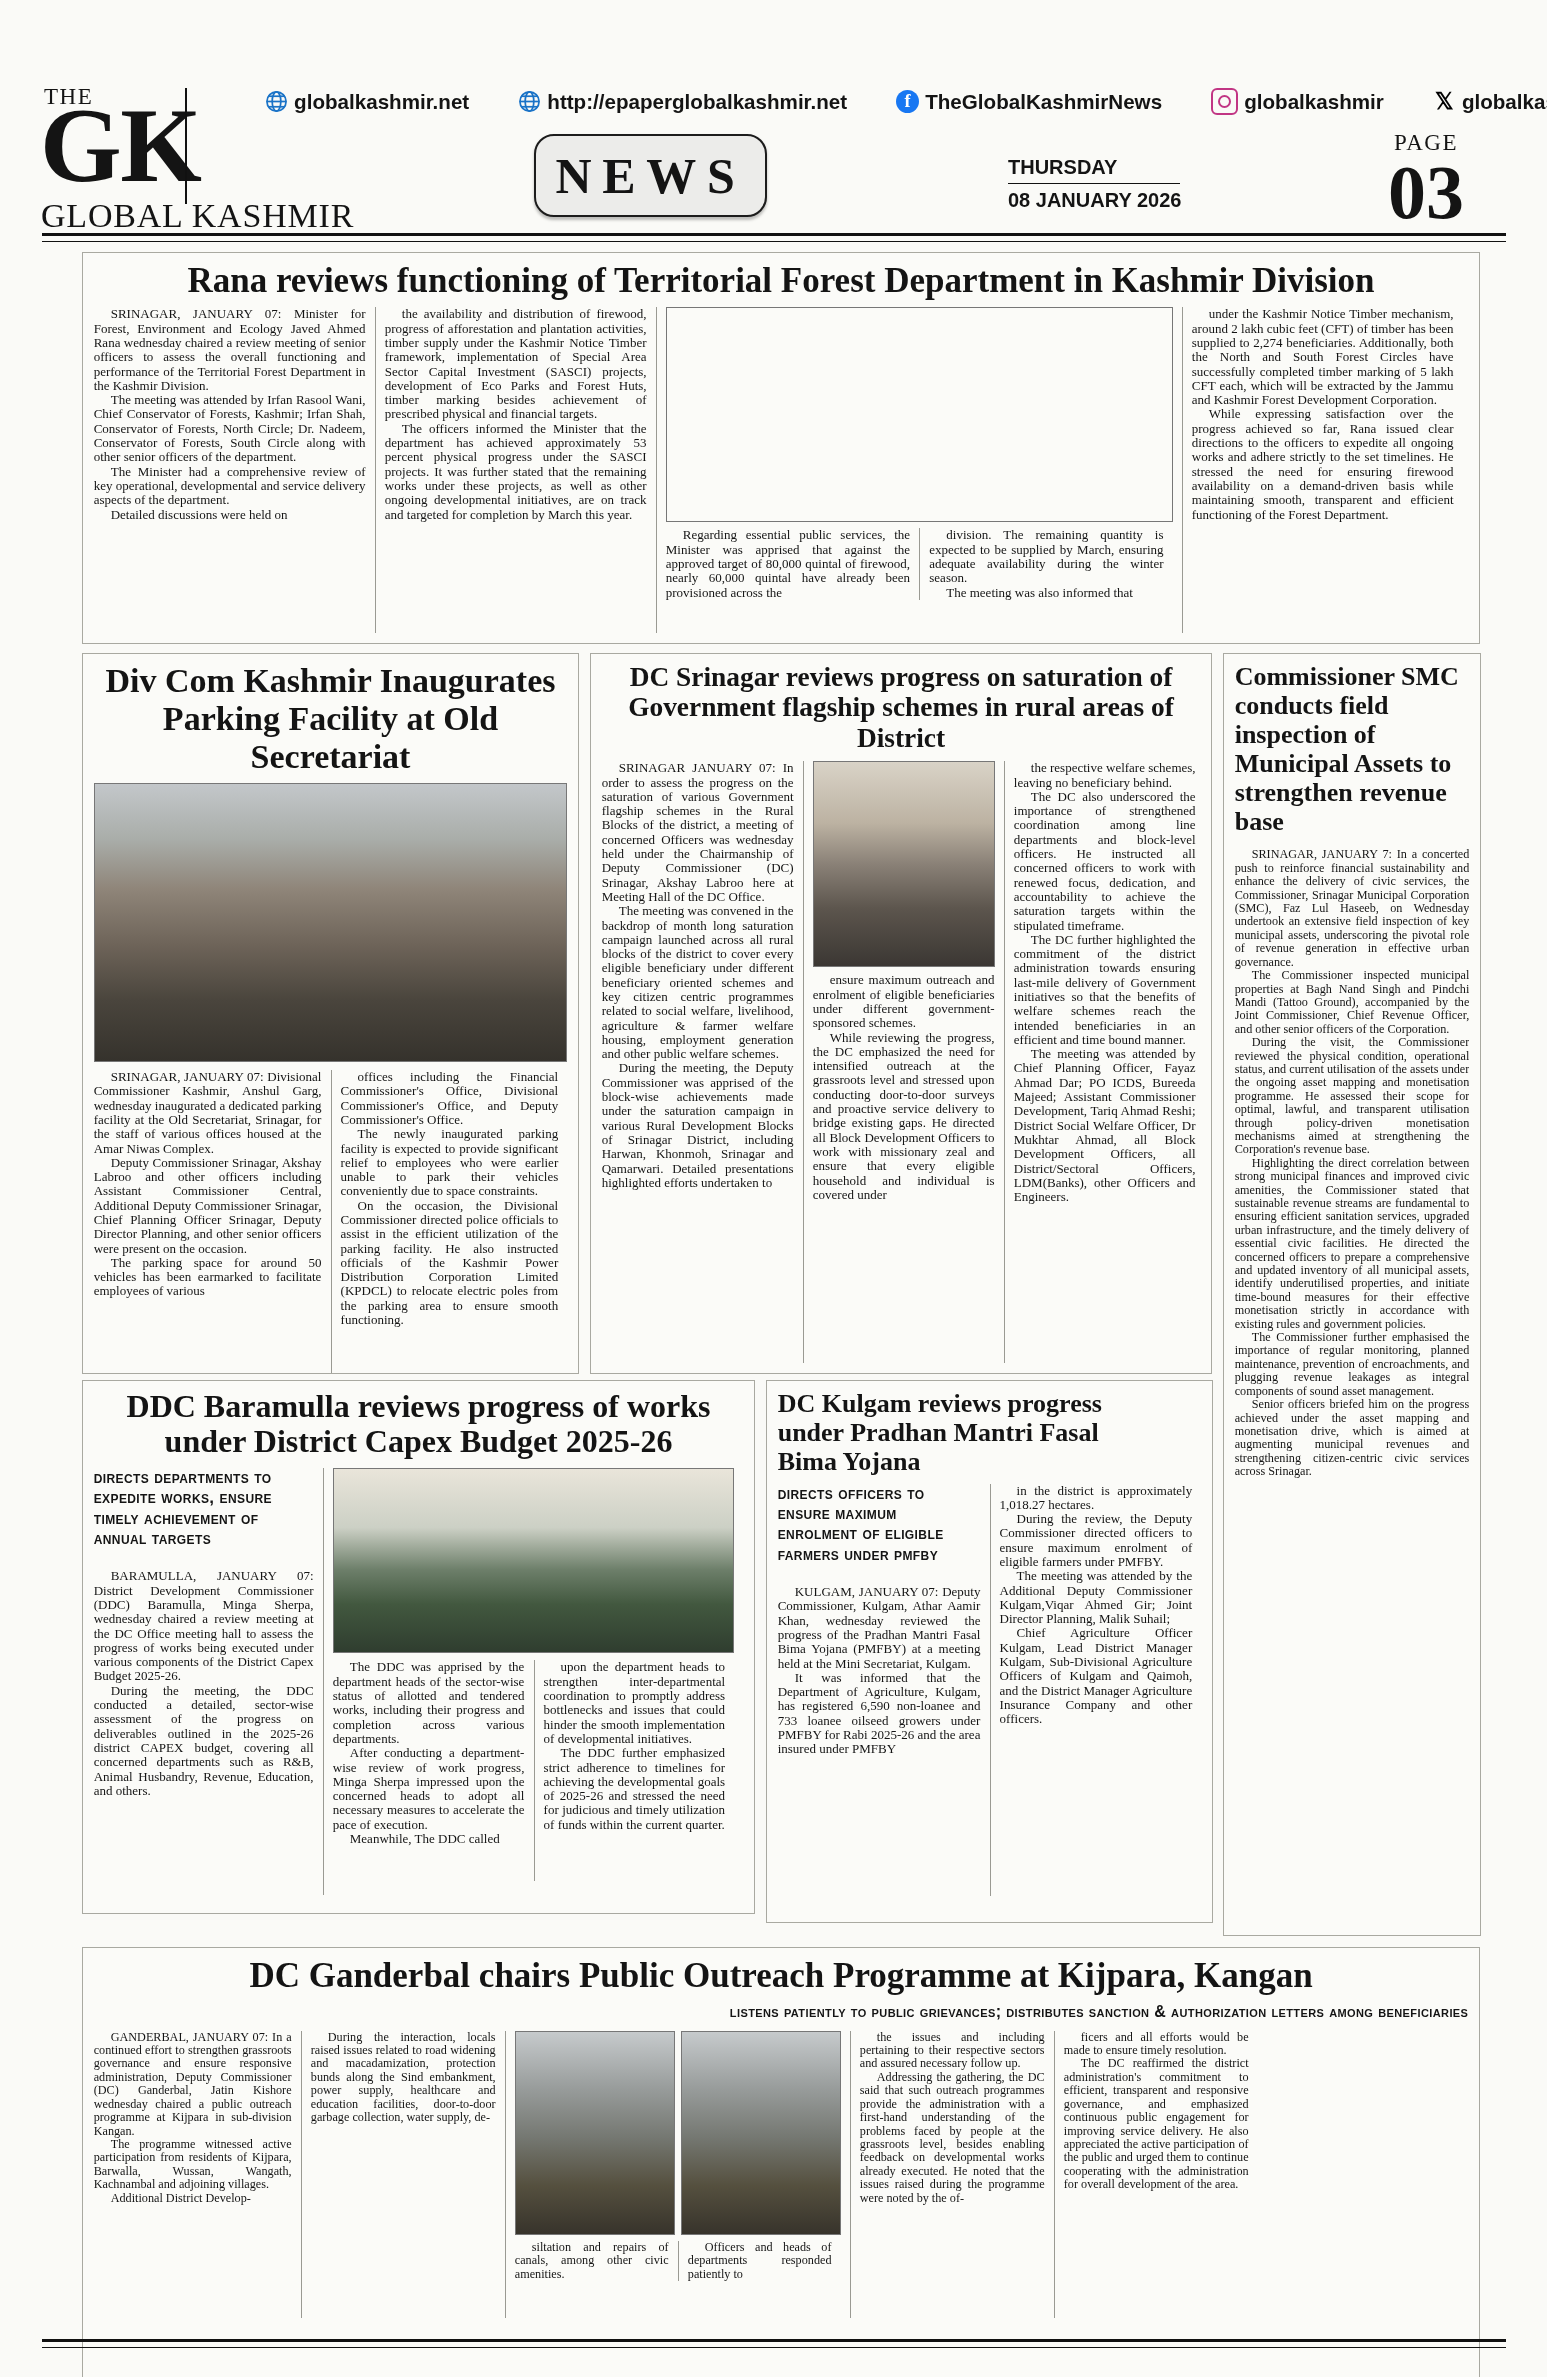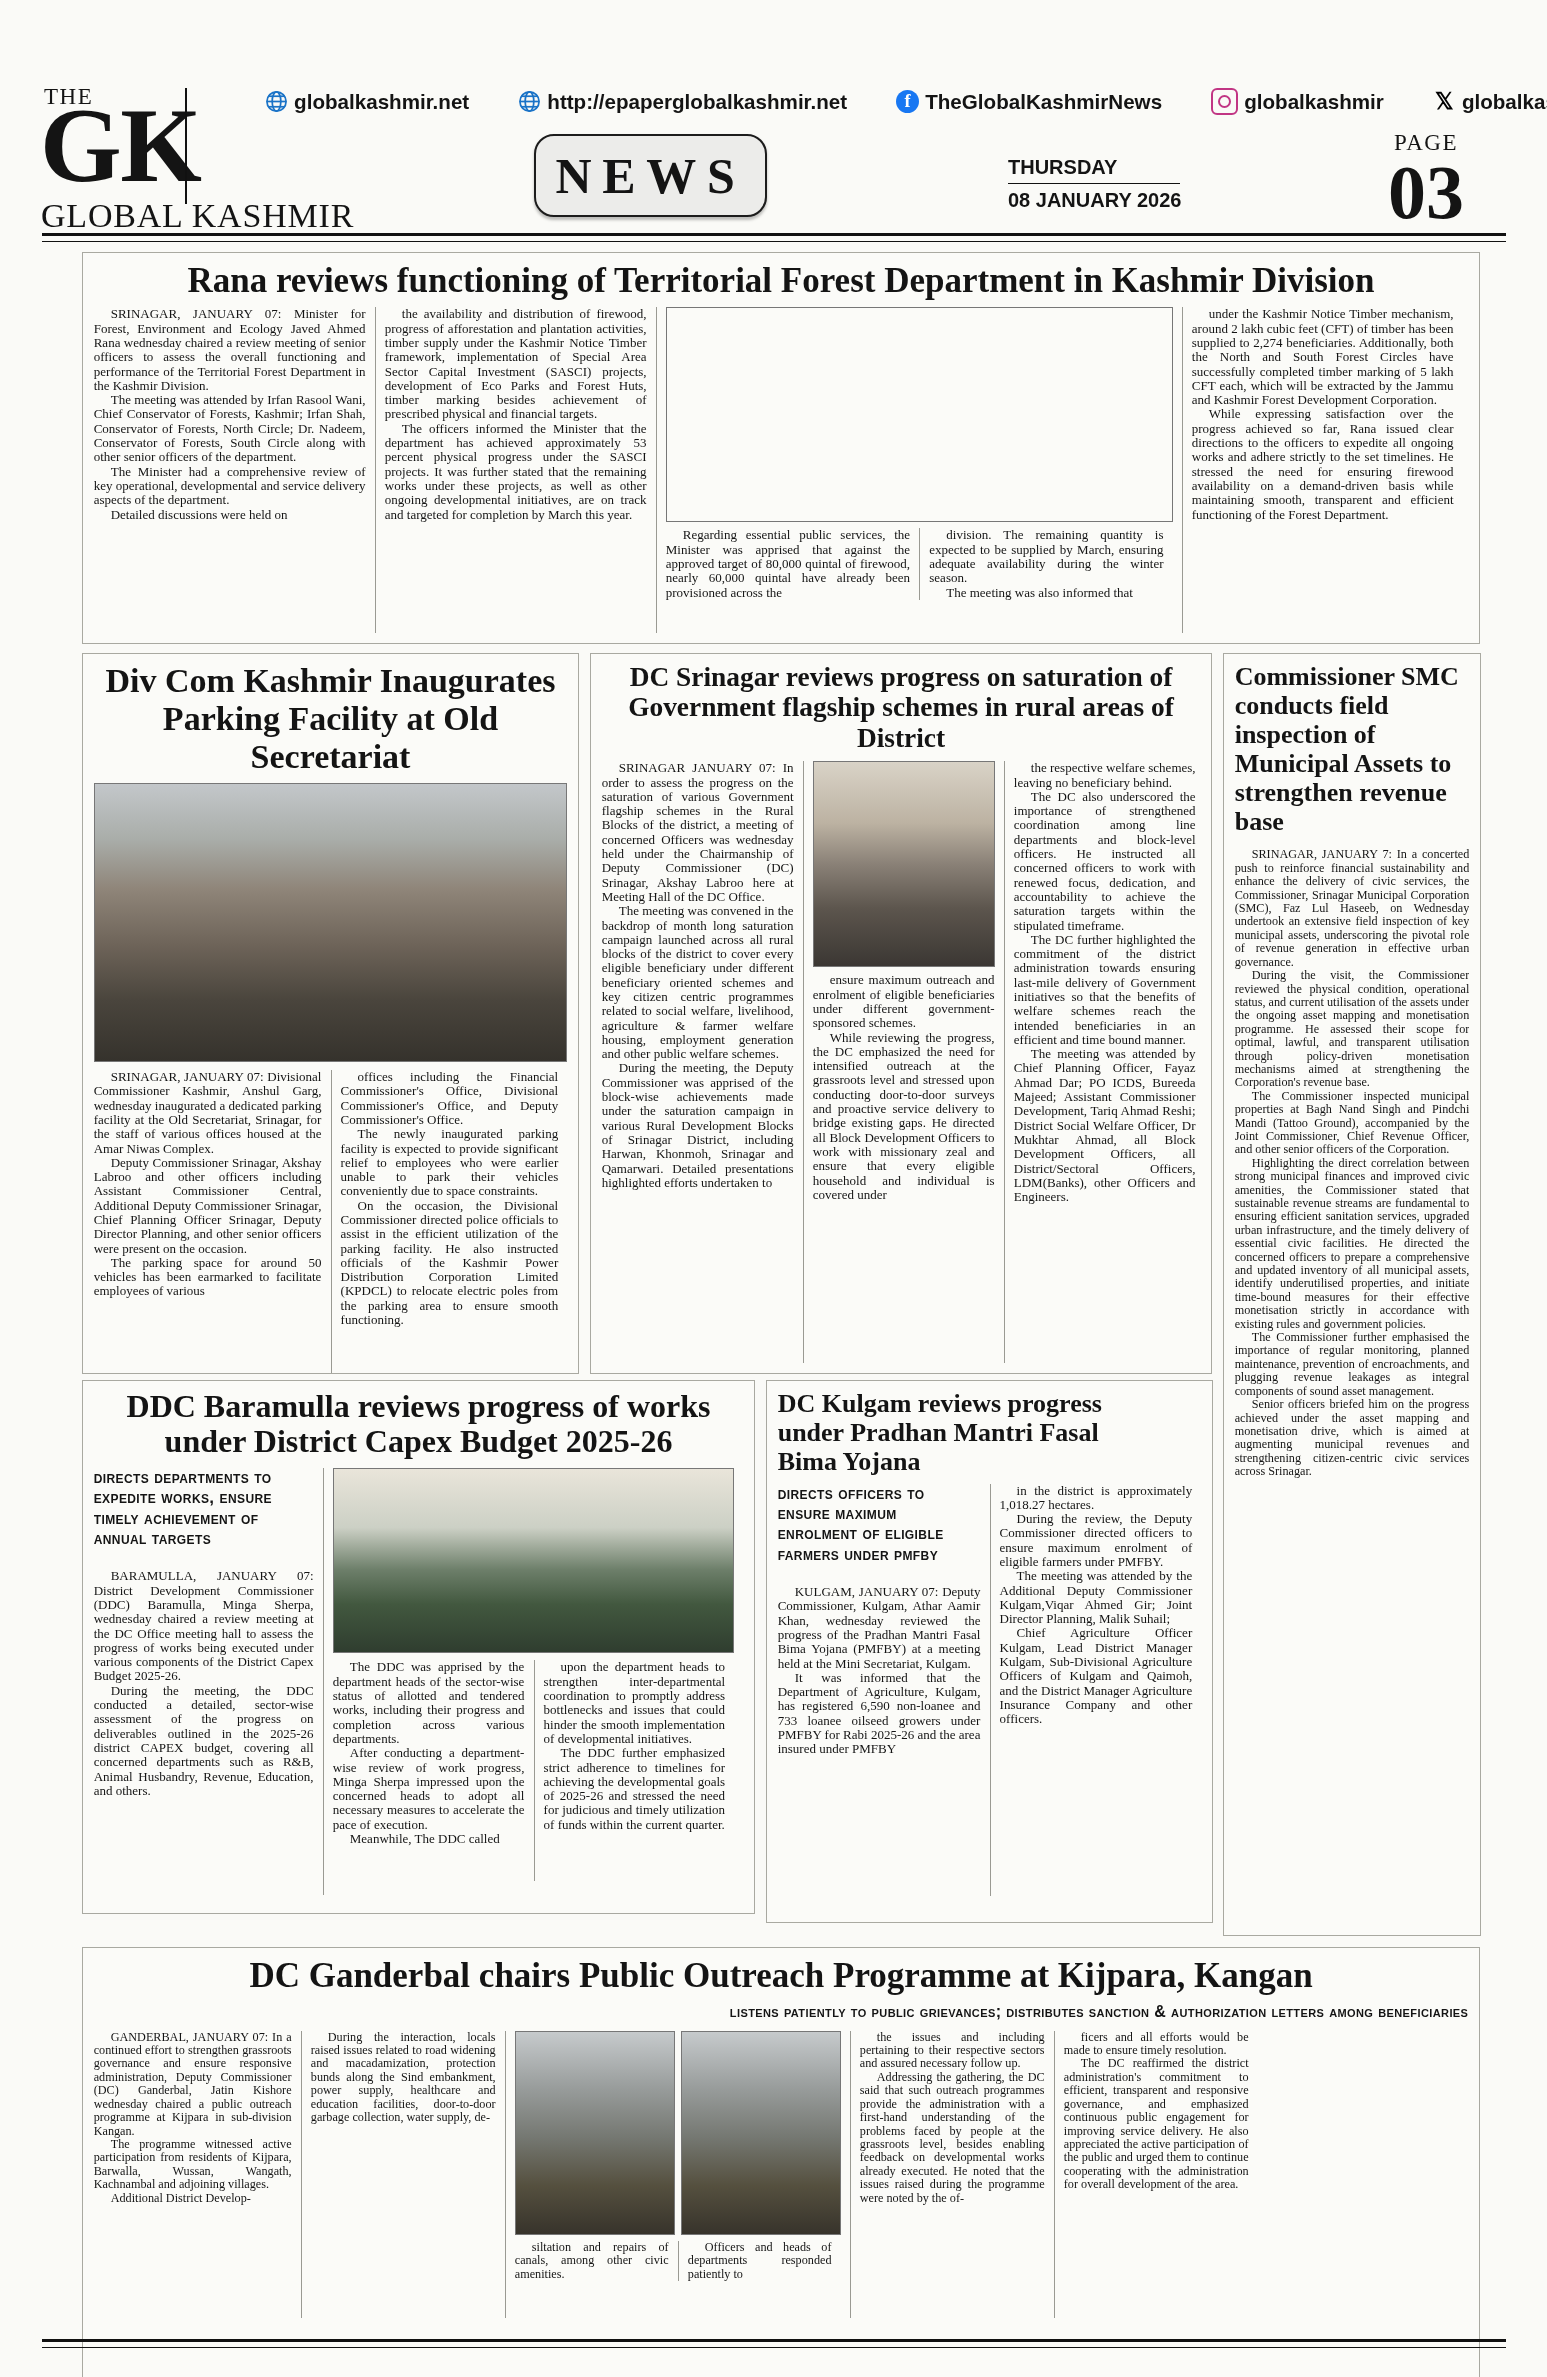--- a/index.html
+++ b/index.html
@@ -180,22 +180,22 @@
           <p>The DC further highlighted the commitment of the district administration towards ensuring last-mile delivery of Government initiatives so that the benefits of welfare schemes reach the intended beneficiaries in an efficient and time bound manner.</p>
           <p>The meeting was attended by Chief Planning Officer, Fayaz Ahmad Dar; PO ICDS, Bureeda Majeed; Assistant Commissioner Development, Tariq Ahmad Reshi; District Social Welfare Officer, Dr Mukhtar Ahmad, all Block Development Officers, all District/Sectoral Officers, LDM(Banks), other Officers and Engineers.</p>
         </div>
     </div>
   </div>
 
   <div class="abs art" style="left:1223px;top:653px;width:258px;height:1283px;">
     <div class="hl hl-left" style="font-size:26px;margin-bottom:12.2px;">Commissioner SMC conducts field inspection of Municipal Assets to strengthen revenue base</div>
     <div class="txt sm" style="height:1067px;overflow:hidden;">
         <p>SRINAGAR, JANUARY 7: In a concerted push to reinforce financial sustainability and enhance the delivery of civic services, the Commissioner, Srinagar Municipal Corporation (SMC), Faz Lul Haseeb, on Wednesday undertook an extensive field inspection of key municipal assets, underscoring the pivotal role of revenue generation in effective urban governance.</p>
+        <p>The Commissioner inspected municipal properties at Bagh Nand Singh and Pindchi Mandi (Tattoo Ground), accompanied by the Joint Commissioner, Chief Revenue Officer, and other senior officers of the Corporation.</p>
         <p>During the visit, the Commissioner reviewed the physical condition, operational status, and current utilisation of the assets under the ongoing asset mapping and monetisation programme. He assessed their scope for optimal, lawful, and transparent utilisation through policy-driven monetisation mechanisms aimed at strengthening the Corporation's revenue base.</p>
-        <p>The Commissioner inspected municipal properties at Bagh Nand Singh and Pindchi Mandi (Tattoo Ground), accompanied by the Joint Commissioner, Chief Revenue Officer, and other senior officers of the Corporation.</p>
         <p>Highlighting the direct correlation between strong municipal finances and improved civic amenities, the Commissioner stated that sustainable revenue streams are fundamental to ensuring efficient sanitation services, upgraded urban infrastructure, and the timely delivery of essential civic facilities. He directed the concerned officers to prepare a comprehensive and updated inventory of all municipal assets, identify underutilised properties, and initiate time-bound measures for their effective monetisation strictly in accordance with existing rules and government policies.</p>
         <p>The Commissioner further emphasised the importance of regular monitoring, planned maintenance, prevention of encroachments, and plugging revenue leakages as integral components of sound asset management.</p>
         <p>Senior officers briefed him on the progress achieved under the asset mapping and monetisation drive, which is aimed at augmenting municipal revenues and strengthening citizen-centric civic services across Srinagar.</p>
       </div>
   </div>
 
   <div class="abs art" style="left:82px;top:1380px;width:673px;height:534px;">
     <div class="hl" style="font-size:32px;">DDC Baramulla reviews progress of works under District Capex Budget 2025-26</div>
     <div class="cols" style="height:427px;">
       <div style="width:229px;flex:0 0 229px;">

